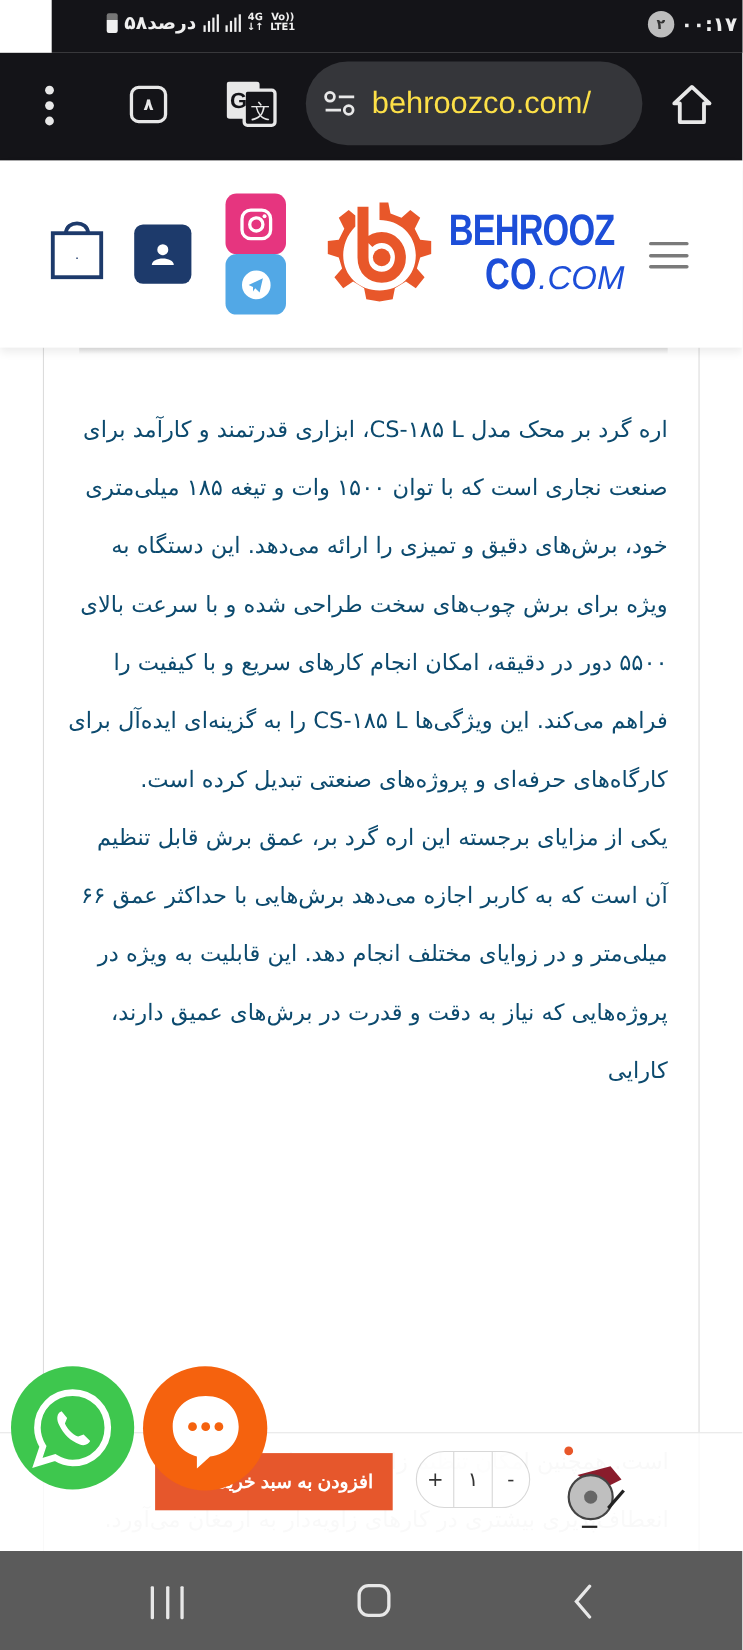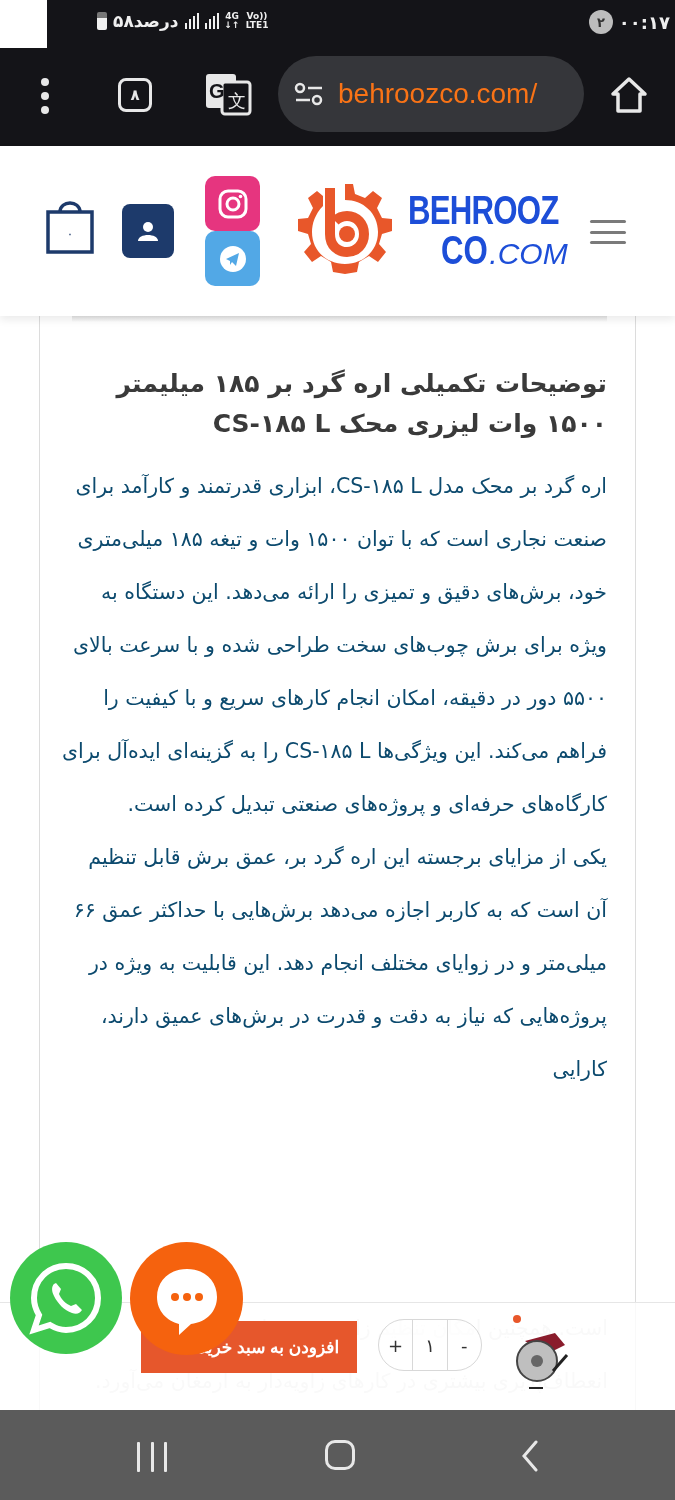--- a/index.html
+++ b/index.html
@@ -17,21 +17,21 @@
   .notif-badge { width: 24px; height: 24px; border-radius: 50%; background: #bdbdbd; color: #333; font-size: 13px; display: flex; align-items: center; justify-content: center; }
 
   
   .browser-bar { position: absolute; top: 48px; left: 0; width: 675px; height: 98px; background: #141418; }
   .menu-dots { position: absolute; left: 38px; top: 30px; width: 14px; height: 36px; display: flex; flex-direction: column; justify-content: space-between; align-items: center; }
   .menu-dots i { display: block; width: 8px; height: 8px; border-radius: 50%; background: #e8e8e8; }
   .tab-count { position: absolute; left: 118px; top: 30px; width: 34px; height: 34px; border: 3px solid #e8e8e8; border-radius: 8px; color: #e8e8e8; font-size: 15px; font-weight: bold; display: flex; align-items: center; justify-content: center; }
   .translate-icon { position: absolute; left: 206px; top: 26px; width: 46px; height: 42px; }
   .url-pill { position: absolute; left: 278px; top: 8px; width: 306px; height: 76px; border-radius: 38px; background: #35363a; display: flex; align-items: center; padding-left: 16px; overflow: hidden; }
   .url-settings { width: 30px; height: 24px; margin-right: 14px; }
-  .url-text { font-family: "Liberation Sans", sans-serif; font-size: 28px; color: #f97316; white-space: nowrap; }
+  .url-text { font-family: "Liberation Sans", sans-serif; font-size: 28px; color: #fde047; white-space: nowrap; }
   .home-icon { position: absolute; left: 610px; top: 28px; width: 38px; height: 38px; }
 
   
   .site-header { position: absolute; top: 146px; left: 0; width: 675px; height: 170px; background: #fff; box-shadow: 0 4px 8px rgba(0,0,0,0.08); z-index: 2; }
   .cart-icon { position: absolute; left: 44px; top: 50px; width: 52px; height: 60px; }
   .user-icon { position: absolute; left: 122px; top: 58px; width: 52px; height: 54px; border-radius: 8px; background: #1d3a6b; display: flex; align-items: center; justify-content: center; }
   .insta-icon { position: absolute; left: 205px; top: 30px; width: 55px; height: 55px; border-radius: 10px; background: #e6357f; display: flex; align-items: center; justify-content: center; }
   .tg-icon { position: absolute; left: 205px; top: 85px; width: 55px; height: 55px; border-radius: 10px; background: #52a8e6; display: flex; align-items: center; justify-content: center; }
   .logo { position: absolute; left: 290px; top: 30px; width: 250px; height: 110px; }
   .logo-text { position: absolute; left: 118px; top: 14px; color: #1d4ed8; font-family: "Liberation Sans", sans-serif; font-weight: bold; line-height: 40px; }
@@ -166,21 +166,20 @@
   <div class="hamburger">
       <i></i>
       <i></i>
       <i></i>
     </div>
 </div>
 
 <div class="content-card">
   <div class="card-top-shadow"></div>
   <div class="article">
-    <h2>توضیحات تکمیلی اره گرد بر ۱۸۵ میلیمتر ۱۵۰۰ وات لیزری محک CS-۱۸۵ L</h2>
     <p>اره گرد بر محک مدل CS-۱۸۵ L، ابزاری قدرتمند و کارآمد برای صنعت نجاری است که با توان ۱۵۰۰ وات و تیغه ۱۸۵ میلی‌متری خود، برش‌های دقیق و تمیزی را ارائه می‌دهد. این دستگاه به ویژه برای برش چوب‌های سخت طراحی شده و با سرعت بالای ۵۵۰۰ دور در دقیقه، امکان انجام کارهای سریع و با کیفیت را فراهم می‌کند. این ویژگی‌ها CS-۱۸۵ L را به گزینه‌ای ایده‌آل برای کارگاه‌های حرفه‌ای و پروژه‌های صنعتی تبدیل کرده است.</p>
     <p>یکی از مزایای برجسته این اره گرد بر، عمق برش قابل تنظیم آن است که به کاربر اجازه می‌دهد برش‌هایی با حداکثر عمق ۶۶ میلی‌متر و در زوایای مختلف انجام دهد. این قابلیت به ویژه در پروژه‌هایی که نیاز به دقت و قدرت در برش‌های عمیق دارند، کارایی</p>
   </div>
 </div>
 
 <div class="sticky-bar">
   <button class="add-cart-btn">افزودن به سبد خرید</button>
   <div class="qty-stepper">
     <span>+</span>
     <span class="qty-val">۱</span>

